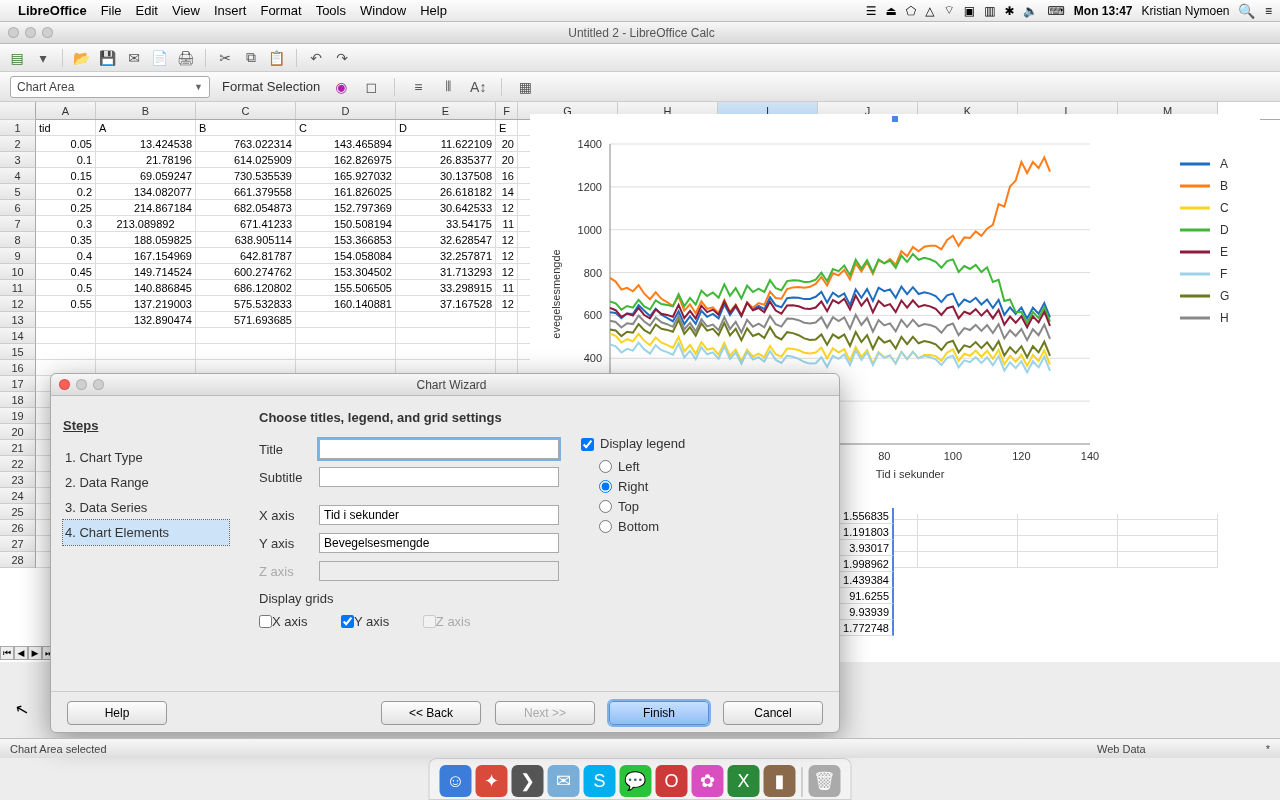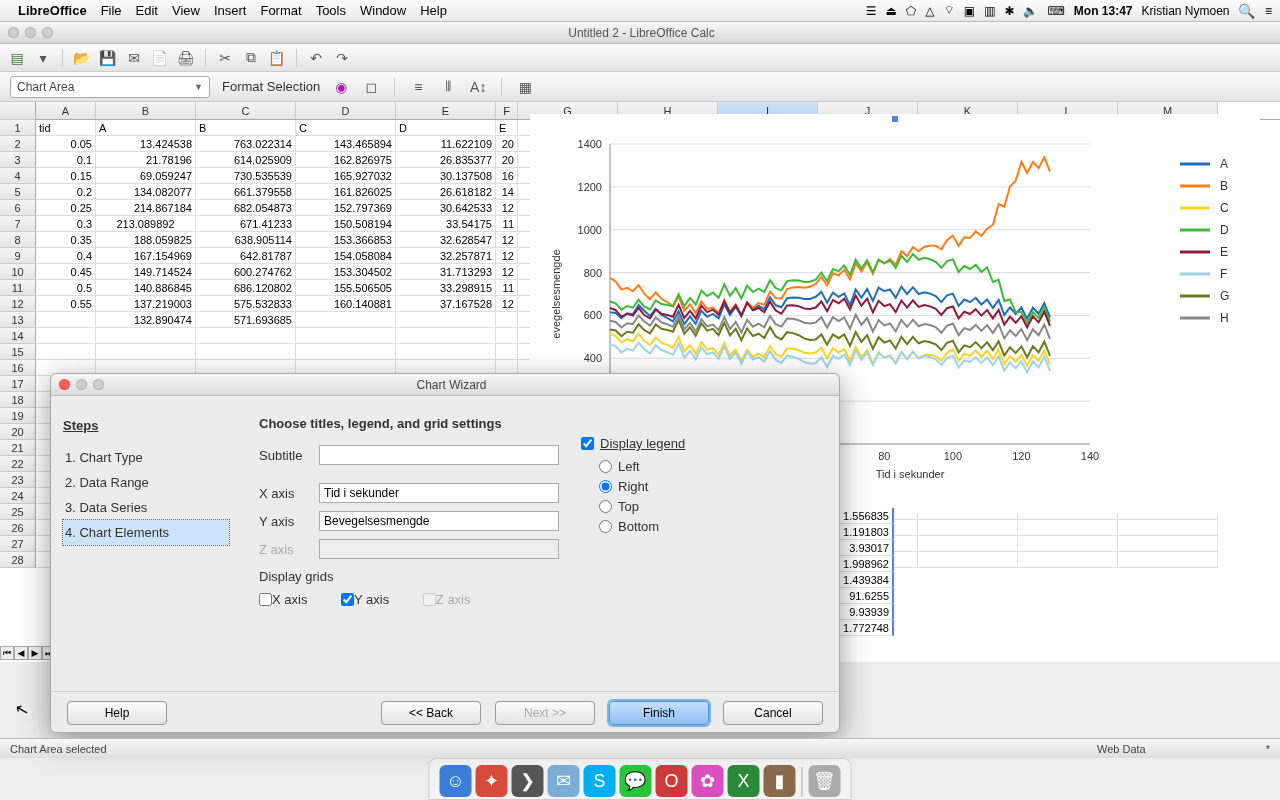--- a/index.html
+++ b/index.html
@@ -55,29 +55,29 @@
 
 
 .wizard { position: absolute; left: 50px; top: 373px; width: 790px; height: 360px; background: #ececec; border: 1px solid #aaa; border-radius: 6px; box-shadow: 0 8px 30px rgba(0,0,0,0.4); }
 .wiz-title { height: 22px; background: linear-gradient(#f7f7f7,#dcdcdc); border-bottom: 1px solid #bbb; border-radius: 6px 6px 0 0; display: flex; align-items: center; padding-left: 8px; font-size: 12px; color: #444; }
 .wiz-title .t { flex: 1; text-align: center; margin-right: 50px; }
 .wiz-body { display: flex; height: 295px; }
 .wiz-steps { width: 190px; padding: 14px 12px; font-size: 13px; color: #333; margin-top: 8px; }
 .wiz-steps .head { font-weight: bold; text-decoration: underline; margin-bottom: 12px; }
 .wiz-steps .step { padding: 5px 2px; cursor: default; }
 .wiz-steps .step.cur { background: #cde3f7; outline: 1px dotted #666; }
-.wiz-form { flex: 1; padding: 20px 18px; font-size: 13px; color: #333; position: relative; }
+.wiz-form { flex: 1; padding: 14px 18px; font-size: 13px; color: #333; position: relative; }
 .wiz-form .subhead { font-weight: bold; margin-bottom: 14px; }
 .frow { display: flex; align-items: center; margin-bottom: 8px; }
 .frow label { width: 60px; }
 .frow label.disabled { color: #aaa; }
 .frow input[type=text] { width: 240px; height: 20px; border: 1px solid #aaa; padding: 0 4px; font-size: 12px; }
 .frow input.focus { outline: 2px solid #7bb1e0; }
 .legend { position: absolute; left: 340px; top: 40px; }
-.legend .cbrow { display: flex; align-items: center; margin-bottom: 8px; text-decoration: underline; }
+.legend .cbrow { display: flex; align-items: flex-end; margin-bottom: 8px; }
 .legend input[type=checkbox] { margin-right: 6px; }
 .legend .radiogrp { margin-left: 18px; }
 .legend .rrow { display: flex; align-items: center; margin: 5px 0; }
 .legend input[type=radio] { margin-right: 6px; }
 .grids { margin-top: 10px; }
 .grids .cbrow { display: inline-flex; align-items: center; margin-right: 30px; }
 .grids .cbrow.disabled { color: #aaa; }
 .wiz-btns { height: 42px; border-top: 1px solid #ccc; display: flex; align-items: center; padding: 0 16px; gap: 14px; }
 .wbtn { height: 24px; padding: 0 18px; background: linear-gradient(#fdfdfd,#e3e3e3); border: 1px solid #999; border-radius: 4px; font-size: 12px; min-width: 100px; text-align: center; line-height: 22px; }
 .wbtn.disabled { color: #aaa; }
@@ -728,20 +728,24 @@
     <div class="wiz-steps">
       <div class="head">Steps</div>
       <div class="step">1. Chart Type</div>
       <div class="step">2. Data Range</div>
       <div class="step">3. Data Series</div>
       <div class="step cur">4. Chart Elements</div>
     </div>
     <div class="wiz-form">
       <div class="subhead">Choose titles, legend, and grid settings</div>
       <div class="frow">
+          <label>Title</label>
+        <input type="text" class="focus" value="" style="">
+        </div>
+      <div class="frow">
           <label>Subtitle</label>
         <input type="text" value="" style="">
         </div>
       <div style="height:10px"></div>
       <div class="frow">
           <label>X axis</label>
         <input type="text" value="Tid i sekunder" style="">
         </div>
       <div class="frow">
           <label>Y axis</label>

